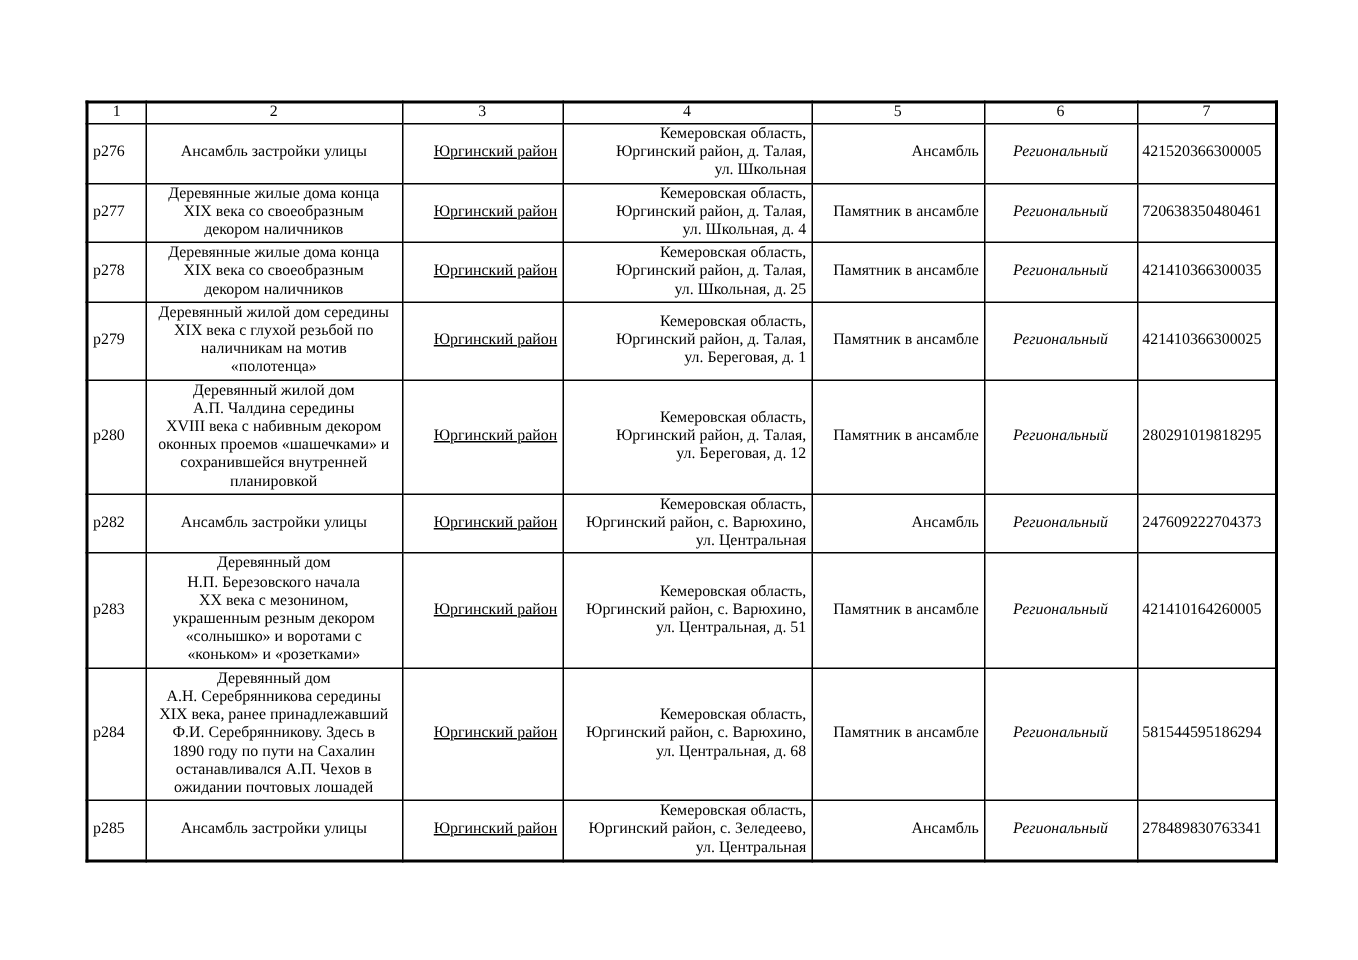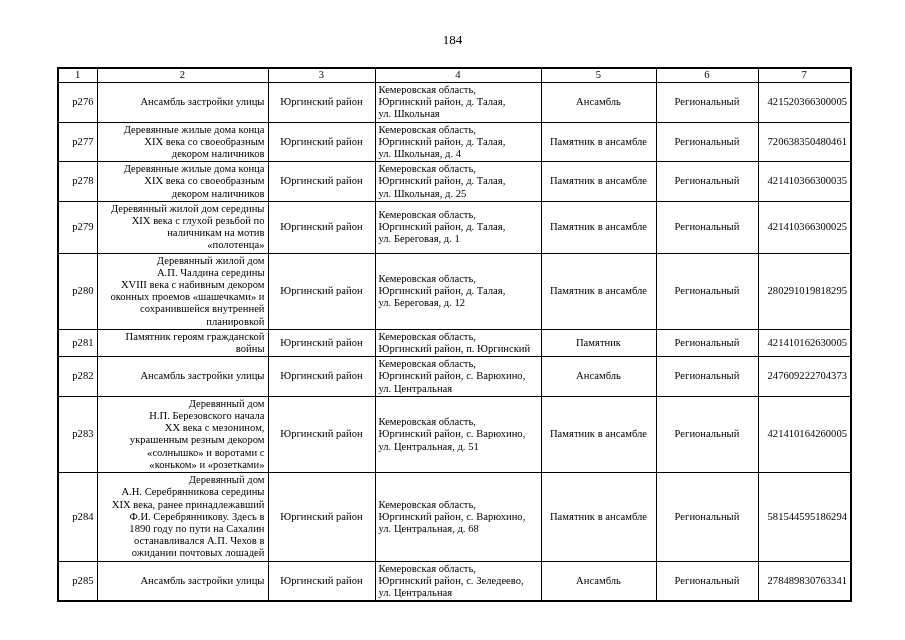--- a/index.html
+++ b/index.html
@@ -43,34 +43,33 @@
     padding: 1px 3px;
     vertical-align: middle;
     font-weight: normal;
     overflow: hidden;
   }
   table.registry thead th {
     height: 13px;
     text-align: center;
     padding: 0 3px;
   }
-  td.c-id      { text-align: right; }
-  td.c-desc    { text-align: right; white-space: pre-line; }
-  td.c-distr   { text-align: center; }
-  td.c-addr    { text-align: left; white-space: pre-line; }
-  td.c-cat     { text-align: center; }
-  td.c-level   { text-align: center; }
-  td.c-regnum  { text-align: right; }
+  td.c-id      { text-align: left; }
+  td.c-desc    { text-align: center; white-space: pre-line; }
+  td.c-distr   { text-align: right; text-decoration: underline; }
+  td.c-addr    { text-align: right; white-space: pre-line; }
+  td.c-cat     { text-align: right; }
+  td.c-level   { text-align: center; font-style: italic; }
+  td.c-regnum  { text-align: left; }
 </style>
 </head>
 <body>
 
 <div class="page">
 
-  <div class="page-number">184</div>
 
   <table class="registry">
     <colgroup>
       <col style="width:39px">
       <col style="width:171px">
       <col style="width:107px">
       <col style="width:166px">
       <col style="width:115px">
       <col style="width:102px">
       <col style="width:93px">
@@ -148,31 +147,20 @@
 планировкой</td>
       <td class="c-distr">Юргинский район</td>
       <td class="c-addr">Кемеровская область,
 Юргинский район, д. Талая,
 ул. Береговая, д. 12</td>
       <td class="c-cat">Памятник в ансамбле</td>
       <td class="c-level">Региональный</td>
       <td class="c-regnum">280291019818295</td>
     </tr>
         <tr>
-      <td class="c-id">p281</td>
-      <td class="c-desc">Памятник героям гражданской
-войны</td>
-      <td class="c-distr">Юргинский район</td>
-      <td class="c-addr">Кемеровская область,
-Юргинский район, п. Юргинский</td>
-      <td class="c-cat">Памятник</td>
-      <td class="c-level">Региональный</td>
-      <td class="c-regnum">421410162630005</td>
-    </tr>
-        <tr>
       <td class="c-id">p282</td>
       <td class="c-desc">Ансамбль застройки улицы</td>
       <td class="c-distr">Юргинский район</td>
       <td class="c-addr">Кемеровская область,
 Юргинский район, с. Варюхино,
 ул. Центральная</td>
       <td class="c-cat">Ансамбль</td>
       <td class="c-level">Региональный</td>
       <td class="c-regnum">247609222704373</td>
     </tr>

